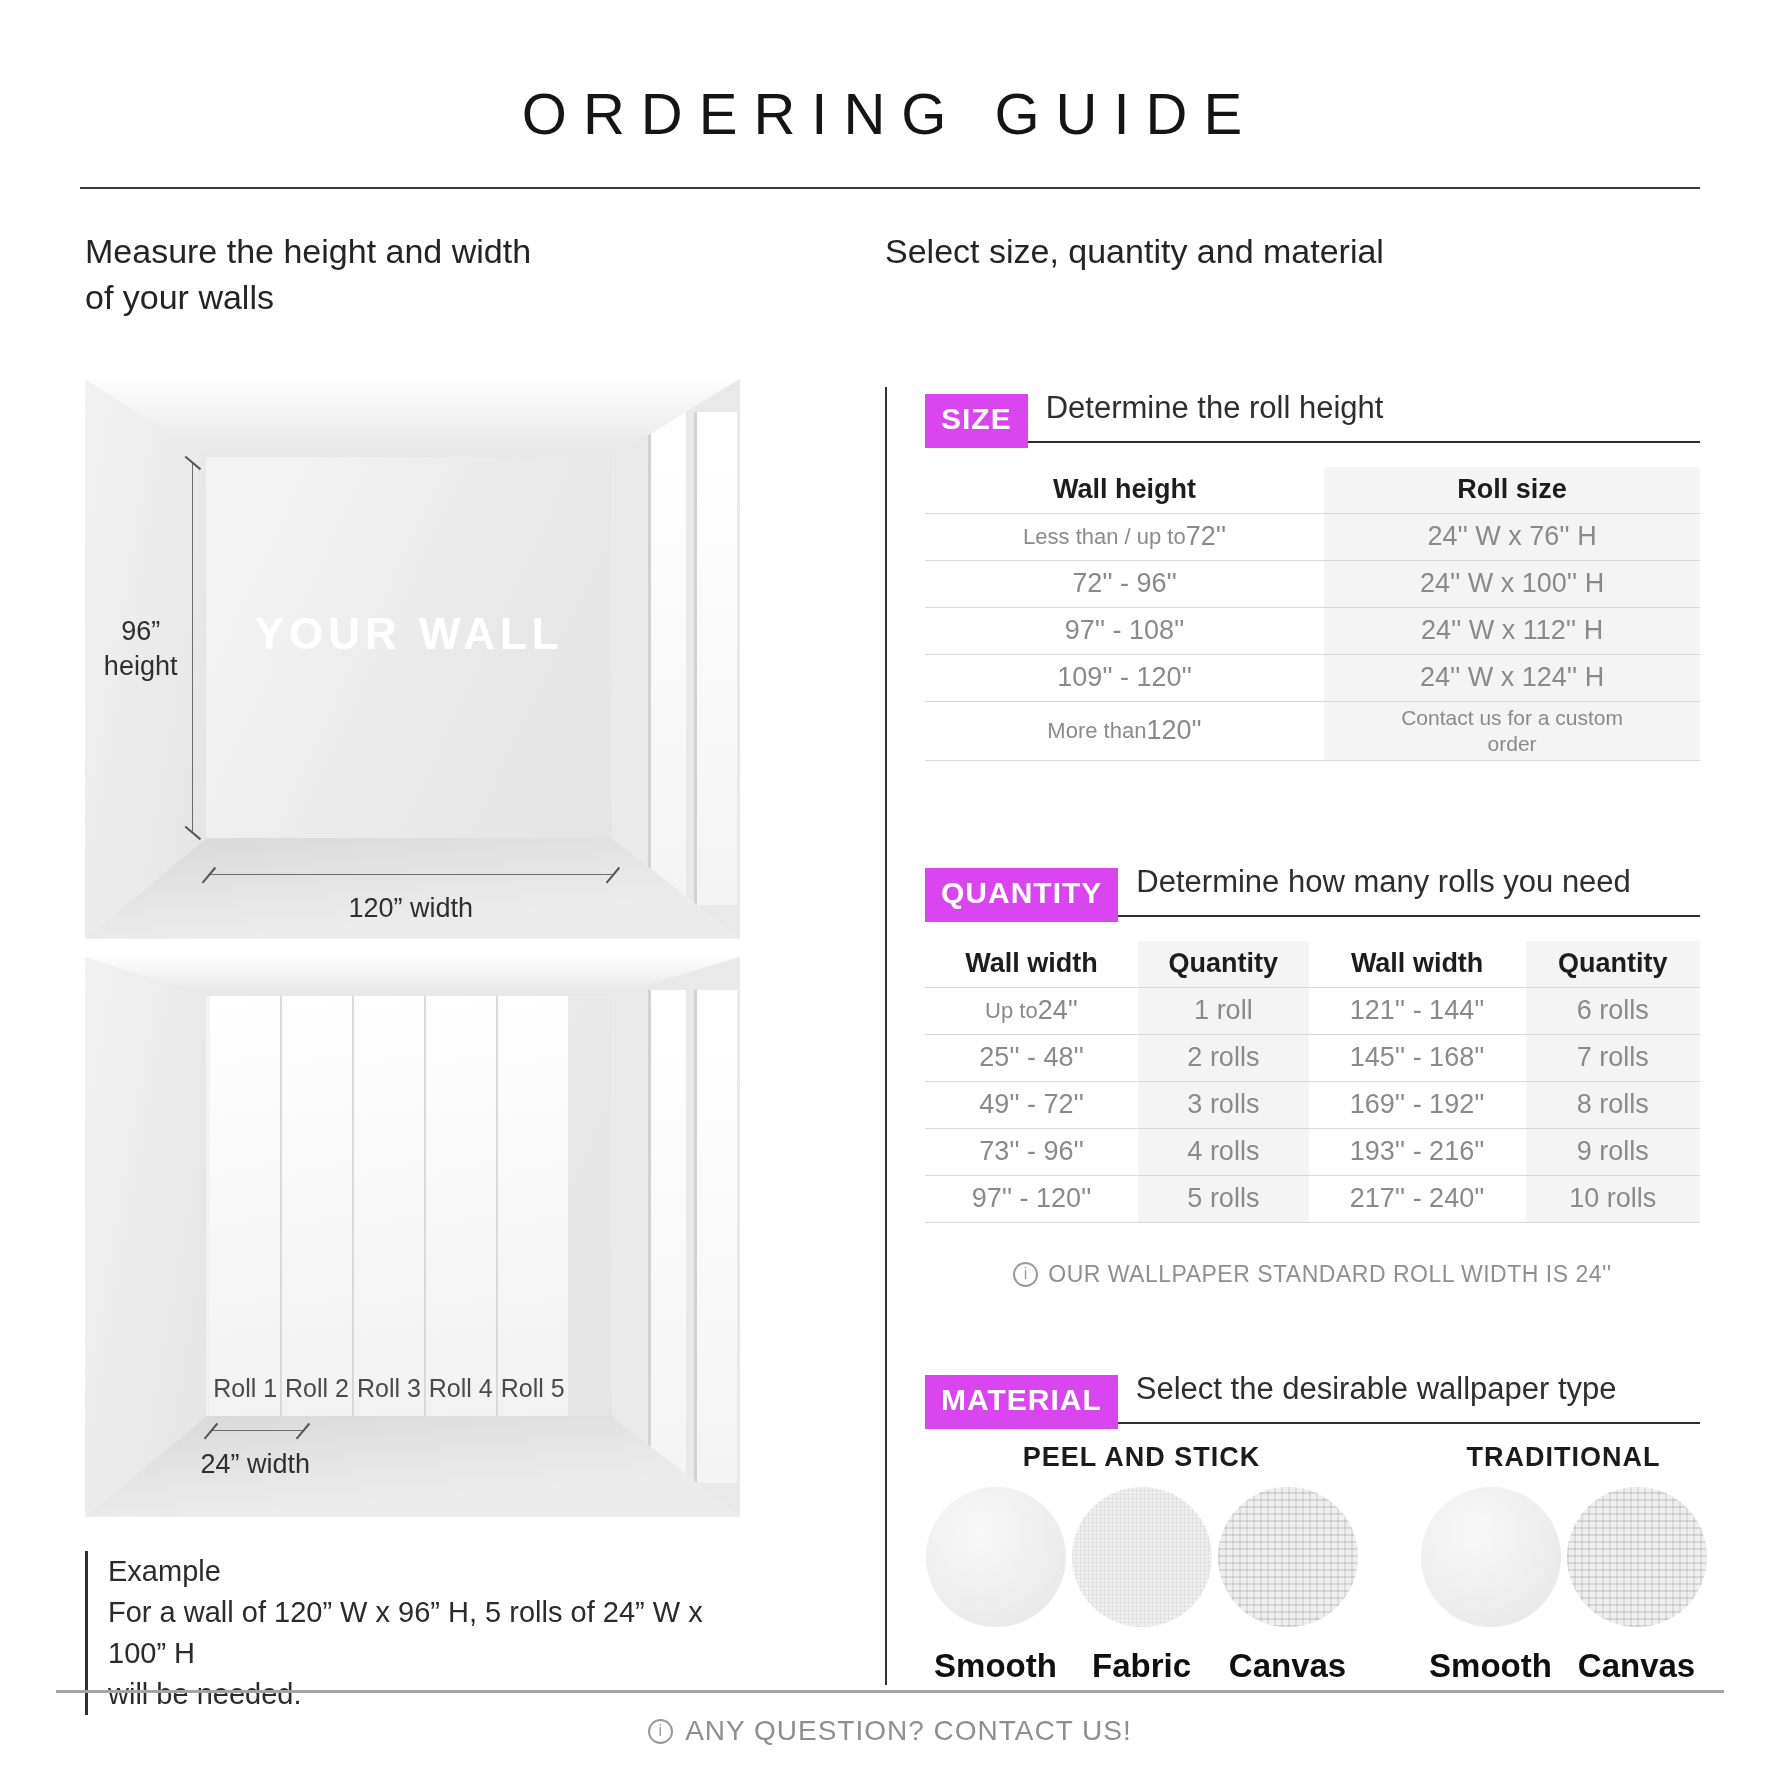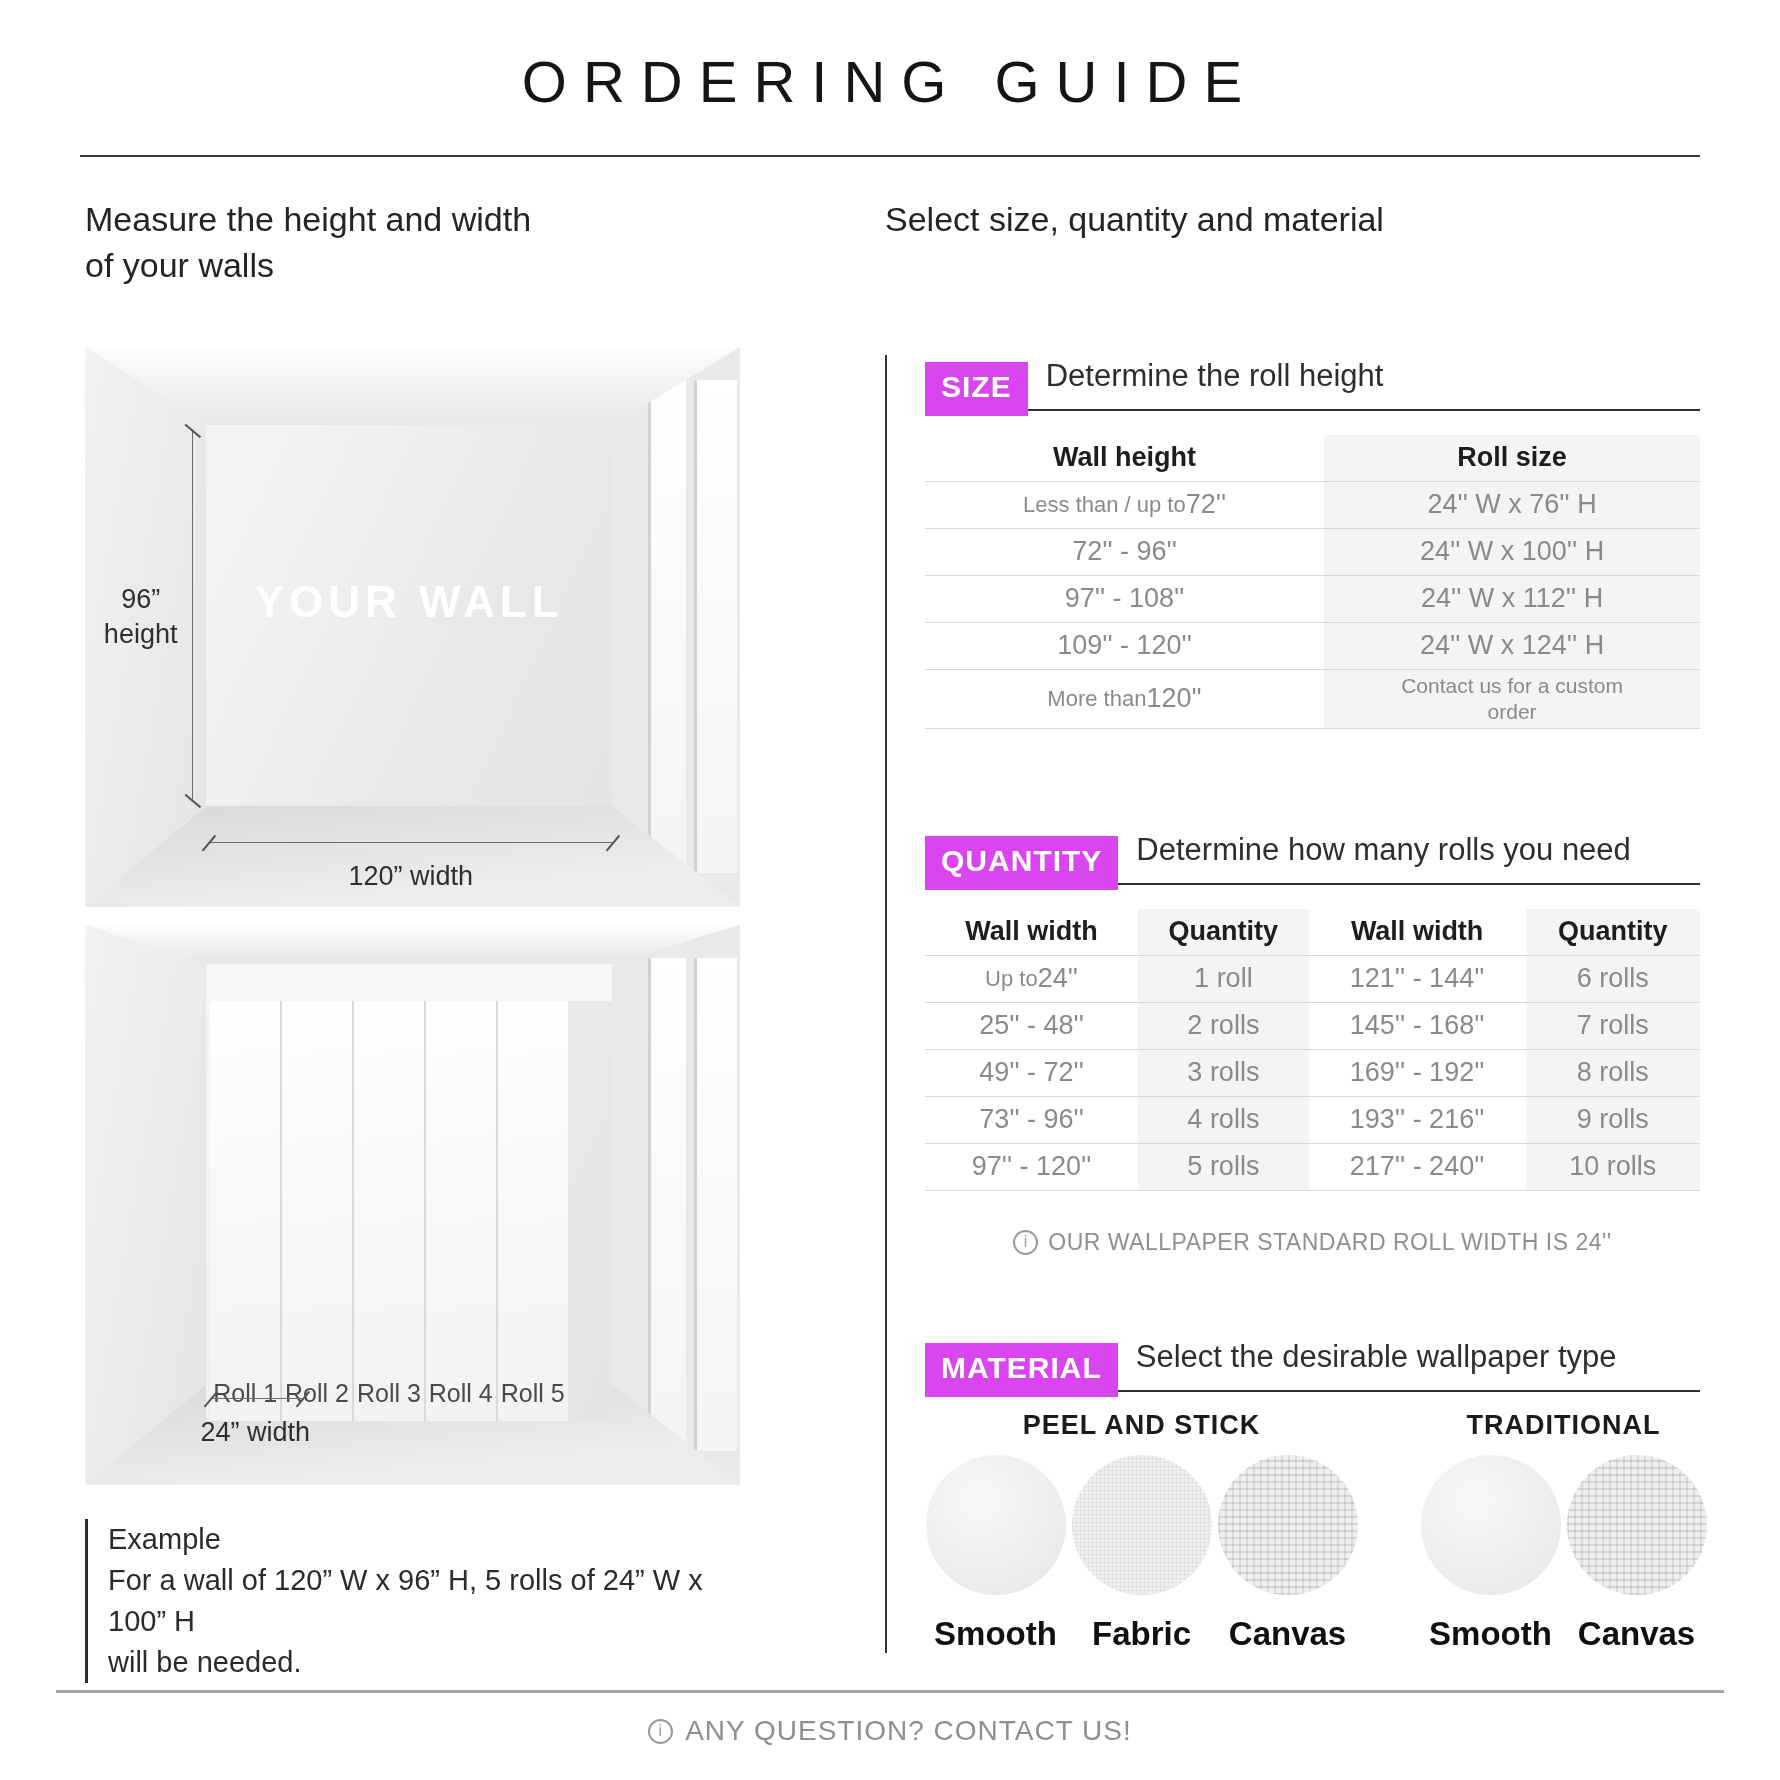--- a/index.html
+++ b/index.html
@@ -1,20 +1,20 @@
 <!DOCTYPE html>
 <html><head>
 <meta charset="utf-8">
 <style>
   * { margin:0; padding:0; box-sizing:border-box; }
   html,body { background:#ffffff; }
   body { width:1780px; height:1780px; font-family:"Liberation Sans", sans-serif; color:#222; position:relative; overflow:hidden; }
 
   
-  .title { text-align:center; padding-top:48px; font-size:58px; font-weight:400; letter-spacing:16px; color:#151515; }
+  .title { text-align:center; padding-top:80px; font-size:58px; font-weight:400; letter-spacing:16px; color:#151515; }
   .top-rule { border:none; border-top:2px solid #3a3a3a; margin:40px 80px 0 80px; }
 
   
   .main { display:flex; padding:40px 0 0 85px; }
   .col-left { width:655px; flex:none; }
   .col-right { width:815px; flex:none; margin-left:145px; }
 
   .col-heading { font-size:34px; color:#242424; text-align:left; line-height:1.35; }
 
   
@@ -28,21 +28,21 @@
   .wall-window { position:absolute; left:80.5%; top:0; width:19.5%; height:100%; background:#e9e9e9;
       clip-path:polygon(0 14%,100% 0,100% 100%,0 82%); }
   .room2 .wall-window { clip-path:polygon(0 7%,100% 0,100% 100%,0 82%); }
   .pane { position:absolute; top:6%; bottom:6%; background:linear-gradient(#ffffff,#f4f4f4); border-left:3px solid #d2d2d2; }
   .pane1 { left:28%; width:30%; }
   .pane2 { left:64%; width:34%; }
   .floor { position:absolute; left:0; bottom:0; width:100%; height:18%;
       background:linear-gradient(175deg,#d8d8d8,#ececec 70%); clip-path:polygon(18.5% 0,80.5% 0,100% 100%,0 100%); }
   .wall-back { position:absolute; left:18.5%; top:14%; width:62%; height:68%;
       background:linear-gradient(115deg,#f3f3f3 15%,#e9e9e9 60%,#e4e4e4); }
-  .room2 .wall-back { top:7%; height:75%;margin-top:37px; }
+  .room2 .wall-back { top:7%; height:75%; }
   .your-wall { position:absolute; left:0; top:40%; width:100%; text-align:center;
       color:#ffffff; font-size:44px; font-weight:700; letter-spacing:5px; }
 
   .vmeasure { position:absolute; left:16.3%; top:15%; height:66%; width:0; border-left:1.5px solid #6d6d6d; }
   .vmeasure::before,.vmeasure::after { content:""; position:absolute; left:-10px; width:20px; height:1.5px; background:#555; transform:rotate(40deg); }
   .vmeasure::before { top:-1px; } .vmeasure::after { bottom:-1px; }
   .hmeasure { position:absolute; border-top:1.5px solid #6d6d6d; }
   .hmeasure::before,.hmeasure::after { content:""; position:absolute; top:-10px; width:1.5px; height:20px; background:#555; transform:rotate(40deg); }
   .hmeasure::before { left:-1px; } .hmeasure::after { right:-1px; }
   .m-h1 { left:19%; width:61.5%; top:88.5%; }

